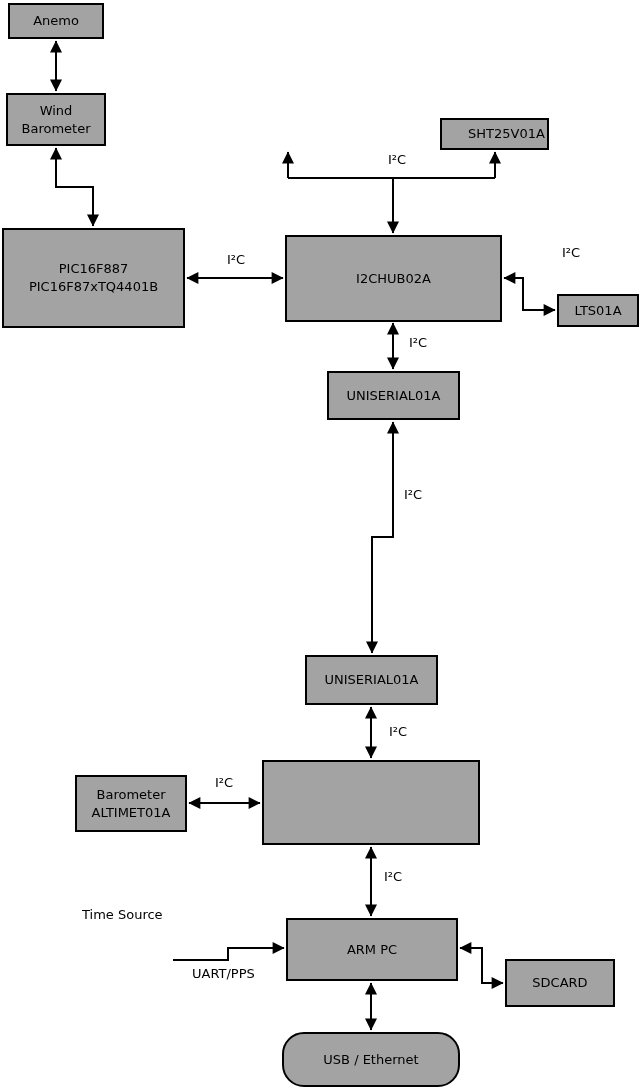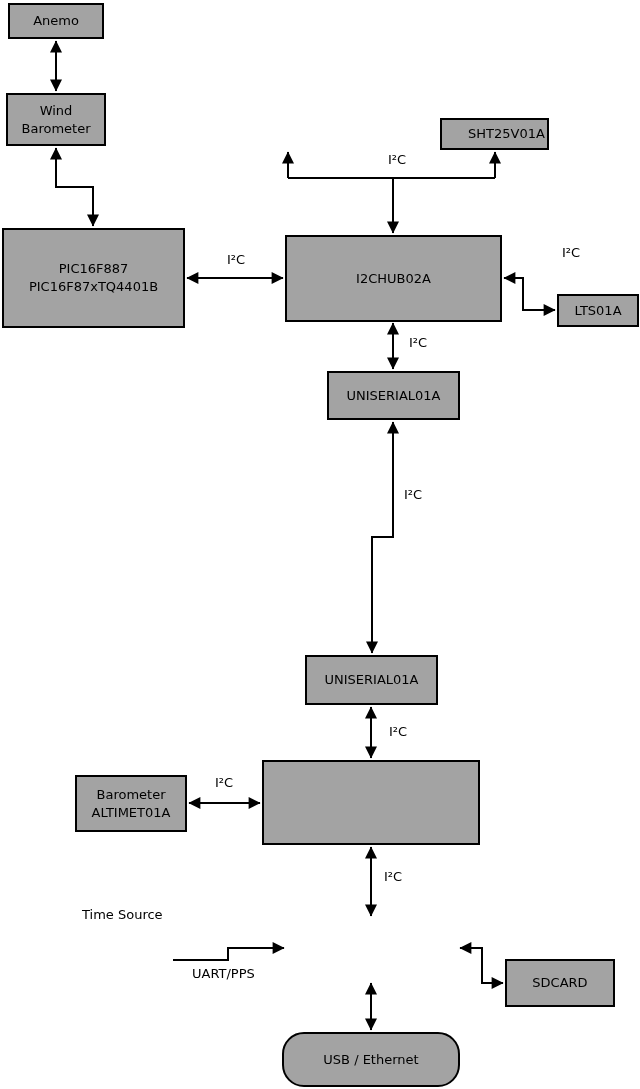--- a/index.html
+++ b/index.html
@@ -114,20 +114,23 @@
   <div class="node" style="left:262px; top:760px; width:218px; height:85px;">
     <span></span>
   </div>
 
   <div class="node" style="left:75px; top:775px; width:112px; height:57px;">
     <span>Barometer
 ALTIMET01A</span>
   </div>
 
 
+  <div class="node" style="left:286px; top:918px; width:172px; height:63px;">
+    <span>ARM PC</span>
+  </div>
 
   <div class="node" style="left:505px; top:959px; width:110px; height:48px;">
     <span>SDCARD</span>
   </div>
 
   <div class="node" style="left:282px; top:1032px; width:178px; height:55px;border-radius:22px;">
     <span>USB / Ethernet</span>
   </div>
 
   <div class="edge-label" style="left:388px; top:152px;">I²C</div>

